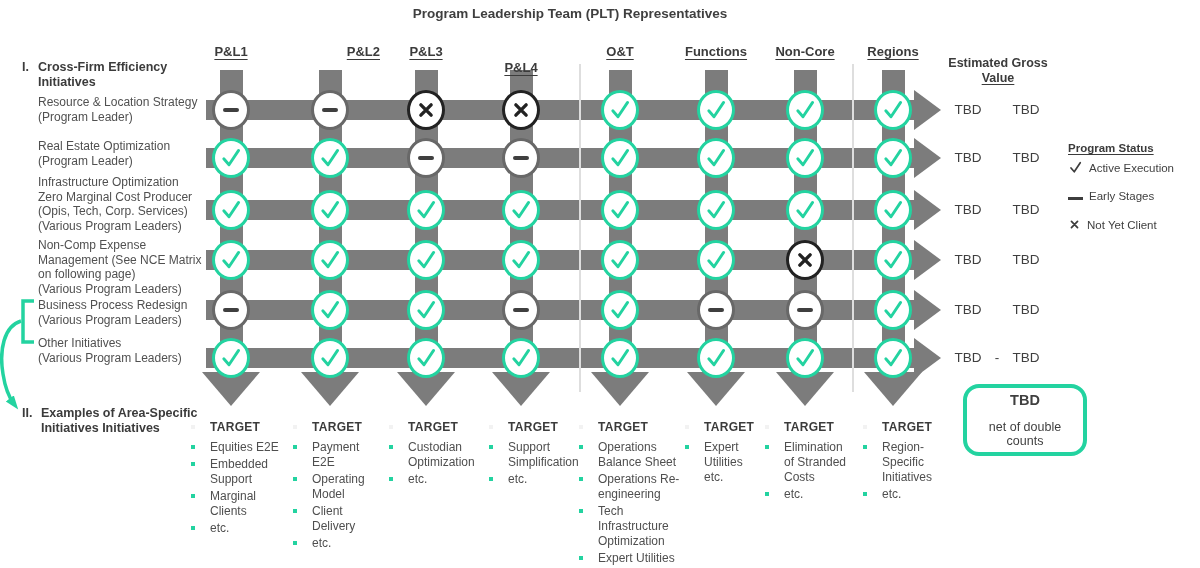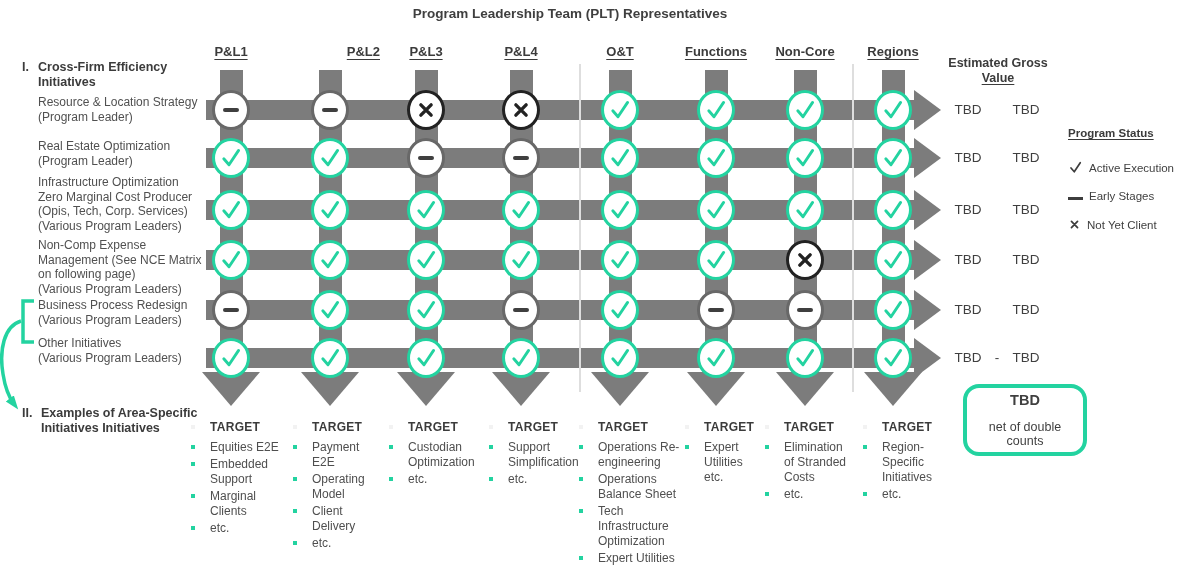--- a/index.html
+++ b/index.html
@@ -62,21 +62,21 @@
   <div class="abs sec-head" style="left:38px;top:60px;">Cross-Firm Efficiency</div>
   <div class="abs sec-head" style="left:38px;top:75px;">Initiatives</div>
 
   <div class="abs sec-head" style="left:22px;top:406px;">II.</div>
   <div class="abs sec-head" style="left:41px;top:406px;">Examples of Area-Specific</div>
   <div class="abs sec-head" style="left:41px;top:421px;">Initiatives Initiatives</div>
 
   <div class="abs sep" style="left:579px;"></div>
   <div class="abs sep" style="left:852px;"></div>
 
-  <div class="abs legend-title" style="top:127px;">Program Status</div>
+  <div class="abs legend-title" style="top:142px;">Program Status</div>
   <div id="legend-items">
       <div class="abs legend-item" style="top: 160px;">
         <span>
           <svg width="15" height="15" viewBox="0 0 30 30">
             <path d="M6 16 L12.5 23.5 L24.5 5.5" fill="none" stroke="#3d3d3d" stroke-width="3.4" stroke-linecap="round" stroke-linejoin="round"></path>
           </svg>
         </span>
         <span>Active Execution</span>
       </div>
       <div class="abs legend-item" style="top: 190px;">
@@ -96,21 +96,21 @@
   <div id="grid">
       <div class="abs col-header" style="left: 181px;">P&amp;L1</div>
       <div class="abs vbar" style="left: 219.5px;"></div>
       <div class="abs tri-down" style="left: 202px;"></div>
       <div class="abs col-header" style="left: 280px; text-align: right;">P&amp;L2</div>
       <div class="abs vbar" style="left: 318.5px;"></div>
       <div class="abs tri-down" style="left: 301px;"></div>
       <div class="abs col-header" style="left: 376px;">P&amp;L3</div>
       <div class="abs vbar" style="left: 414.5px;"></div>
       <div class="abs tri-down" style="left: 397px;"></div>
-      <div class="abs col-header" style="left: 471px;">P&amp;L4</div>
+      <div class="abs col-header" style="left: 471px; margin-top: 16px;">P&amp;L4</div>
       <div class="abs vbar" style="left: 509.5px;"></div>
       <div class="abs tri-down" style="left: 492px;"></div>
       <div class="abs col-header" style="left: 570px;">O&amp;T</div>
       <div class="abs vbar" style="left: 608.5px;"></div>
       <div class="abs tri-down" style="left: 591px;"></div>
       <div class="abs col-header" style="left: 666px;">Functions</div>
       <div class="abs vbar" style="left: 704.5px;"></div>
       <div class="abs tri-down" style="left: 687px;"></div>
       <div class="abs col-header" style="left: 755px;">Non-Core</div>
       <div class="abs vbar" style="left: 793.5px;"></div>
@@ -417,22 +417,22 @@
         <div class="li"><span class="bullet" style="background: rgb(35, 211, 160);"></span><span>Custodian Optimization</span></div>
         <div class="li"><span class="bullet" style="background: rgb(35, 211, 160);"></span><span>etc.</span></div>
       </div>
       <div class="abs tlist" style="left: 488px; top: 420px; width: 96px;">
         <div class="li target"><span class="bullet" style="background: rgb(242, 242, 242);"></span><span>TARGET</span></div>
         <div class="li"><span class="bullet" style="background: rgb(35, 211, 160);"></span><span>Support Simplification</span></div>
         <div class="li"><span class="bullet" style="background: rgb(35, 211, 160);"></span><span>etc.</span></div>
       </div>
       <div class="abs tlist" style="left: 578px; top: 420px; width: 108px;">
         <div class="li target"><span class="bullet" style="background: rgb(242, 242, 242);"></span><span>TARGET</span></div>
+        <div class="li"><span class="bullet" style="background: rgb(35, 211, 160);"></span><span>Operations Balance Sheet</span></div>
         <div class="li"><span class="bullet" style="background: rgb(35, 211, 160);"></span><span>Operations Re-engineering</span></div>
-        <div class="li"><span class="bullet" style="background: rgb(35, 211, 160);"></span><span>Operations Balance Sheet</span></div>
         <div class="li"><span class="bullet" style="background: rgb(35, 211, 160);"></span><span>Tech Infrastructure Optimization</span></div>
         <div class="li"><span class="bullet" style="background: rgb(35, 211, 160);"></span><span>Expert Utilities</span></div>
       </div>
       <div class="abs tlist" style="left: 684px; top: 420px; width: 70px;">
         <div class="li target"><span class="bullet" style="background: rgb(242, 242, 242);"></span><span>TARGET</span></div>
         <div class="li"><span class="bullet" style="background: rgb(35, 211, 160);"></span><span>Expert Utilities etc.</span></div>
       </div>
       <div class="abs tlist" style="left: 764px; top: 420px; width: 86px;">
         <div class="li target"><span class="bullet" style="background: rgb(242, 242, 242);"></span><span>TARGET</span></div>
         <div class="li"><span class="bullet" style="background: rgb(35, 211, 160);"></span><span>Elimination of Stranded Costs</span></div>

